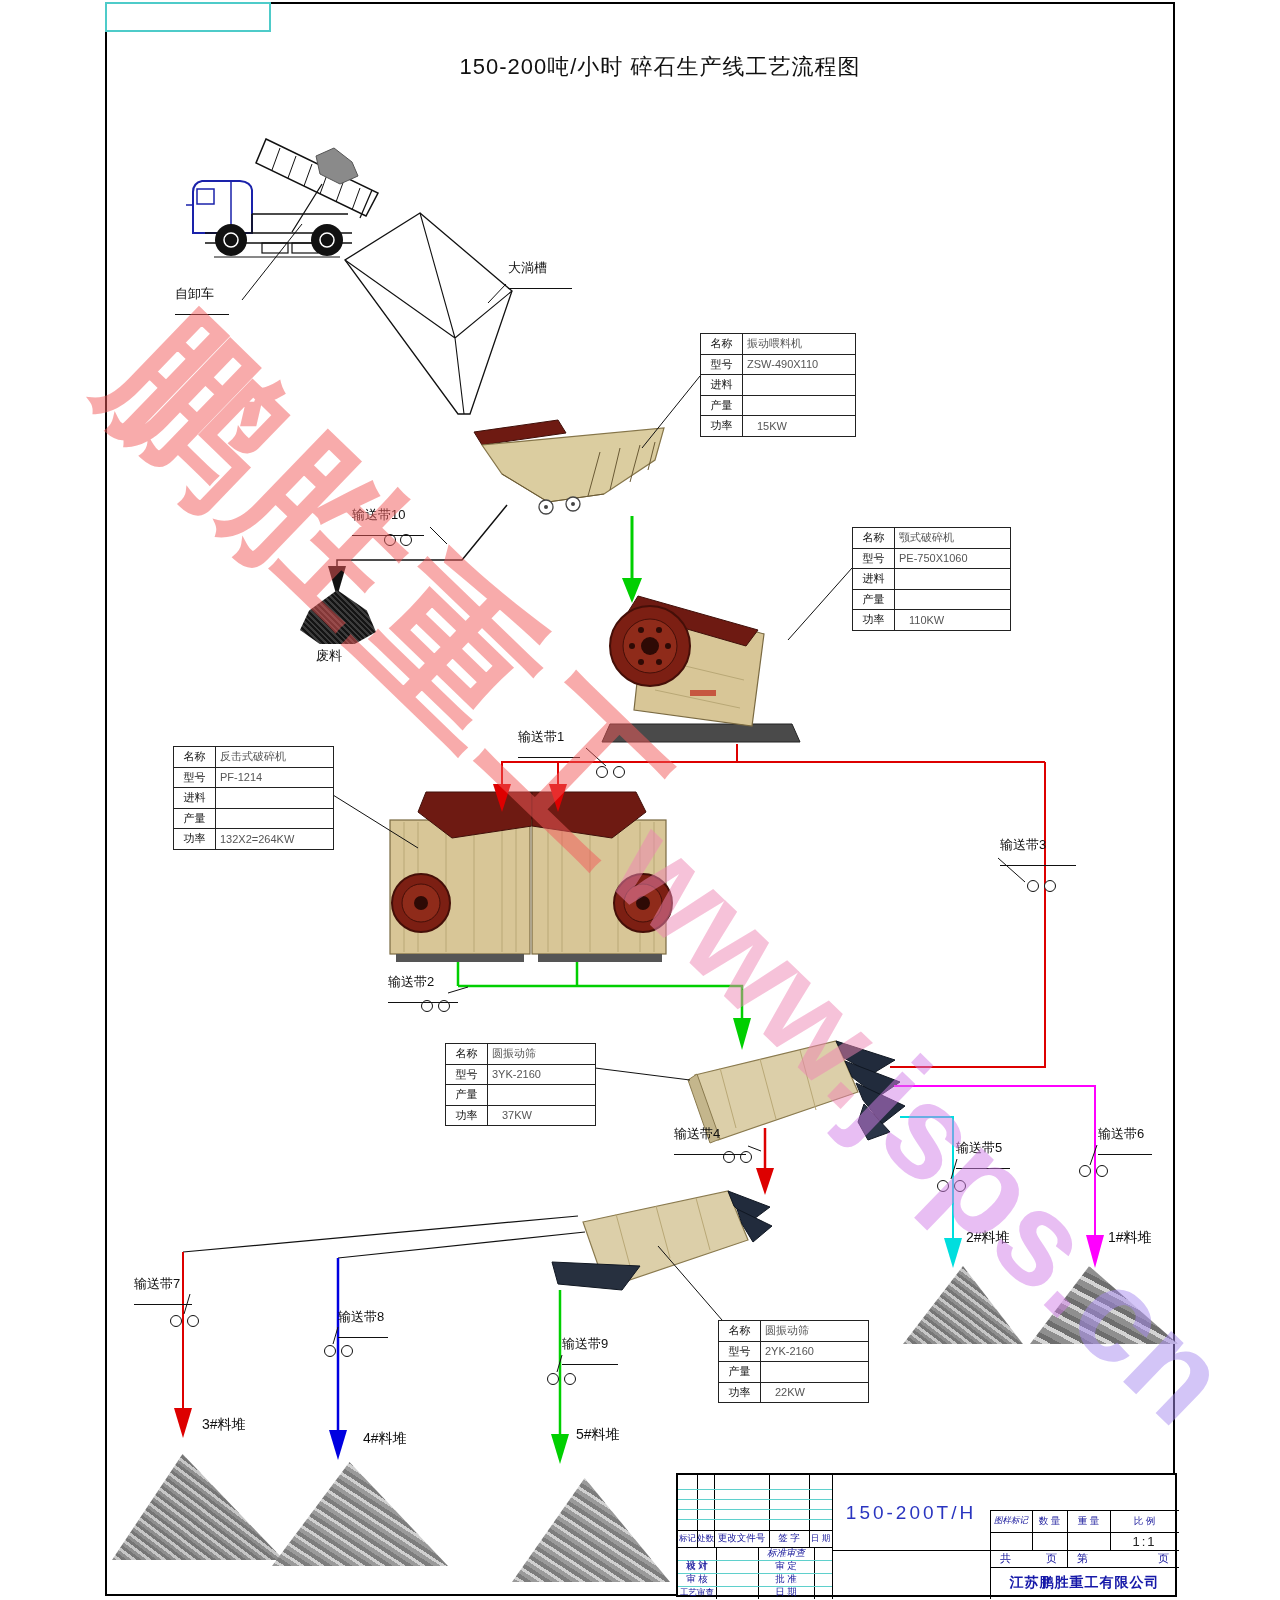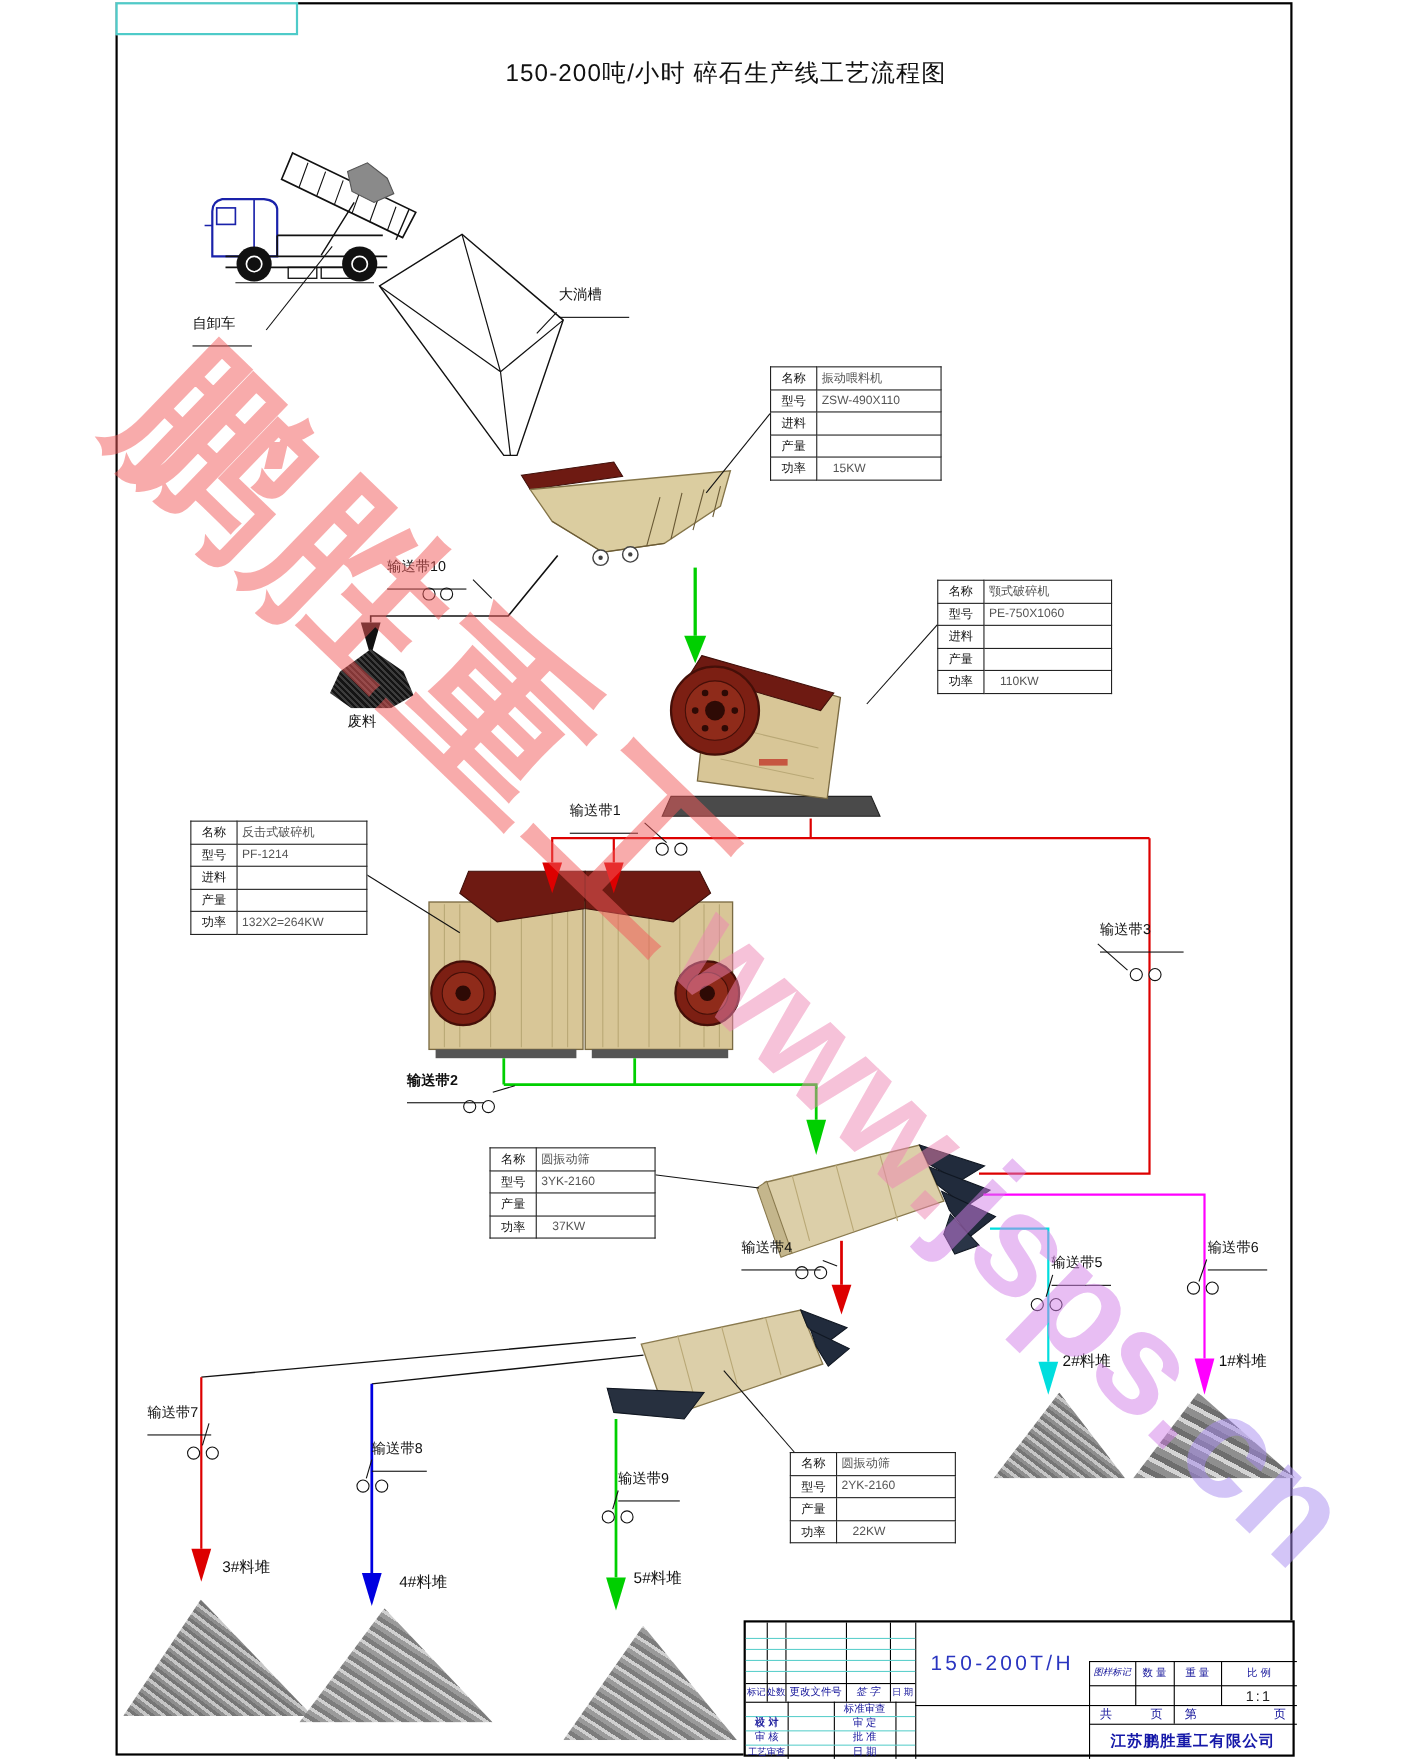--- a/index.html
+++ b/index.html
@@ -229,21 +229,21 @@
   <div class="pile gravel-fine" style="left:903px;top:1266px;width:120px;height:78px;clip-path:polygon(50% 0,100% 100%,0 100%);"></div>
   <div class="pile gravel-coarse" style="left:1030px;top:1266px;width:148px;height:78px;clip-path:polygon(40% 0,100% 100%,0 100%);"></div>
   <div class="pile waste-pile" style="left:300px;top:590px;width:76px;height:54px;"></div>
 
   <div class="lbl u" style="left:175px;top:286px;width:54px;">自卸车</div>
   <div class="lbl u" style="left:508px;top:260px;width:64px;">大淌槽</div>
   <div class="lbl" style="left:316px;top:648px;">废料</div>
 
   <div class="lbl u" style="left:352px;top:507px;width:72px;">输送带10</div>
   <div class="lbl u" style="left:518px;top:729px;width:62px;">输送带1</div>
-  <div class="lbl u" style="left:370px;top:974px;width:70px;font-weight:bold;">输送带2</div>
+  <div class="lbl u" style="left:388px;top:974px;width:70px;">输送带2</div>
   <div class="lbl u" style="left:1000px;top:837px;width:76px;">输送带3</div>
   <div class="lbl u" style="left:674px;top:1126px;width:72px;">输送带4</div>
   <div class="lbl u" style="left:956px;top:1140px;width:54px;">输送带5</div>
   <div class="lbl u" style="left:1098px;top:1126px;width:54px;">输送带6</div>
   <div class="lbl u" style="left:134px;top:1276px;width:58px;">输送带7</div>
   <div class="lbl u" style="left:338px;top:1309px;width:50px;">输送带8</div>
   <div class="lbl u" style="left:562px;top:1336px;width:56px;">输送带9</div>
 
   <div class="plbl" style="left:1108px;top:1229px;">1#料堆</div>
   <div class="plbl" style="left:966px;top:1229px;">2#料堆</div>
@@ -399,34 +399,34 @@
     <div class="vl" style="left:131px;top:0;height:72px;"></div>
     <div class="hc" style="left:0;top:14px;width:154px;"></div>
     <div class="hc" style="left:0;top:24px;width:154px;"></div>
     <div class="hc" style="left:0;top:34px;width:154px;"></div>
     <div class="hc" style="left:0;top:44px;width:154px;"></div>
     <div class="hl" style="left:0;top:55px;width:154px;"></div>
     <div class="hl" style="left:0;top:72px;width:154px;"></div>
     <div class="cell" style="left:0;top:55px;width:19px;height:17px;font-size:8.5px;">标记</div>
     <div class="cell" style="left:19px;top:55px;width:17px;height:17px;font-size:8.5px;">处数</div>
     <div class="cell" style="left:36px;top:55px;width:55px;height:17px;">更改文件号</div>
-    <div class="cell" style="left:91px;top:55px;width:40px;height:17px;font-style:italic;">签 字</div>
+    <div class="cell" style="left:91px;top:55px;width:40px;height:17px;">签 字</div>
     <div class="cell" style="left:131px;top:55px;width:23px;height:17px;font-size:8.5px;">日 期</div>
 
     <div class="vl" style="left:38px;top:72px;height:52px;"></div>
     <div class="vl" style="left:80px;top:72px;height:52px;"></div>
     <div class="vl" style="left:136px;top:72px;height:52px;"></div>
     <div class="hc" style="left:0;top:85px;width:154px;"></div>
     <div class="hc" style="left:0;top:98px;width:154px;"></div>
     <div class="hc" style="left:0;top:111px;width:154px;"></div>
     <div class="cell" style="left:0;top:72px;width:38px;height:13px;margin-top:12px;">设 计</div>
     <div class="cell" style="left:0;top:85px;width:38px;height:13px;">校 对</div>
     <div class="cell" style="left:0;top:98px;width:38px;height:13px;">审 核</div>
     <div class="cell" style="left:0;top:111px;width:38px;height:13px;font-size:8.5px;">工艺审查</div>
-    <div class="cell" style="left:80px;top:72px;width:56px;height:13px;">标准审查</div>
+    <div class="cell" style="left:80px;top:72px;width:56px;height:13px;font-style:italic;">标准审查</div>
     <div class="cell" style="left:80px;top:85px;width:56px;height:13px;">审 定</div>
     <div class="cell" style="left:80px;top:98px;width:56px;height:13px;">批 准</div>
     <div class="cell" style="left:80px;top:111px;width:56px;height:13px;">日 期</div>
 
     <div class="cell model" style="left:154px;top:0;width:158px;height:75px;">150-200T/H</div>
     <div class="hl" style="left:154px;top:75px;width:158px;"></div>
 
     <div class="hl" style="left:312px;top:35px;width:189px;"></div>
     <div class="hl" style="left:312px;top:57px;width:189px;"></div>
     <div class="hl" style="left:312px;top:75px;width:189px;"></div>

